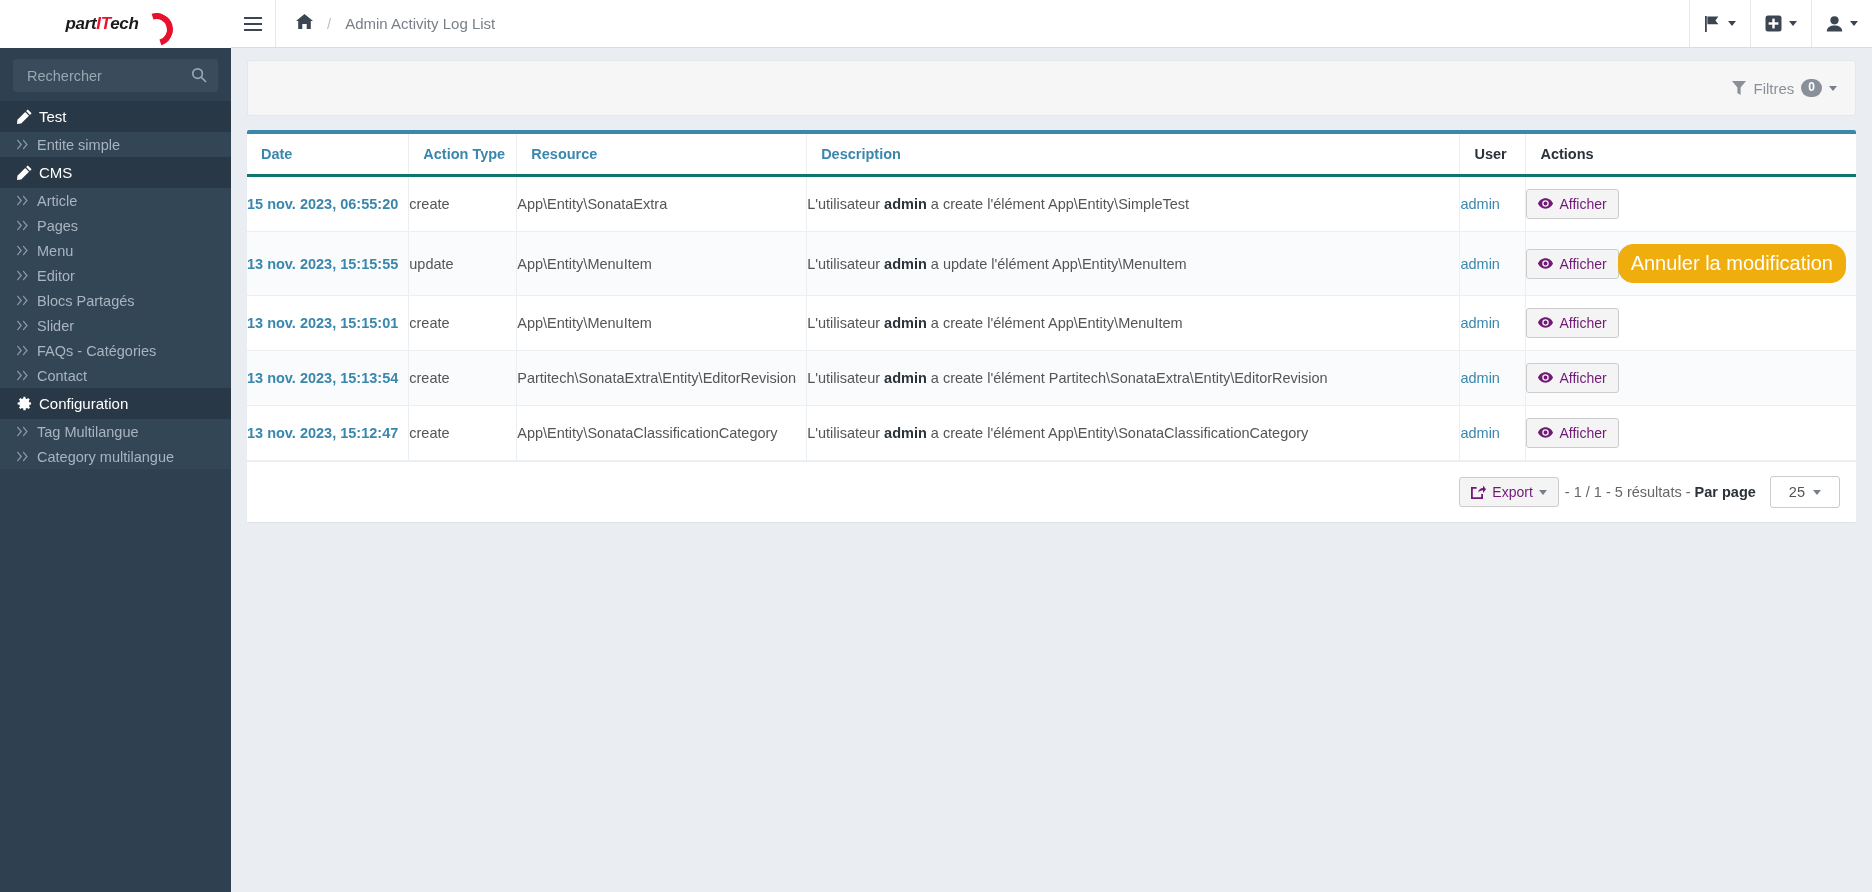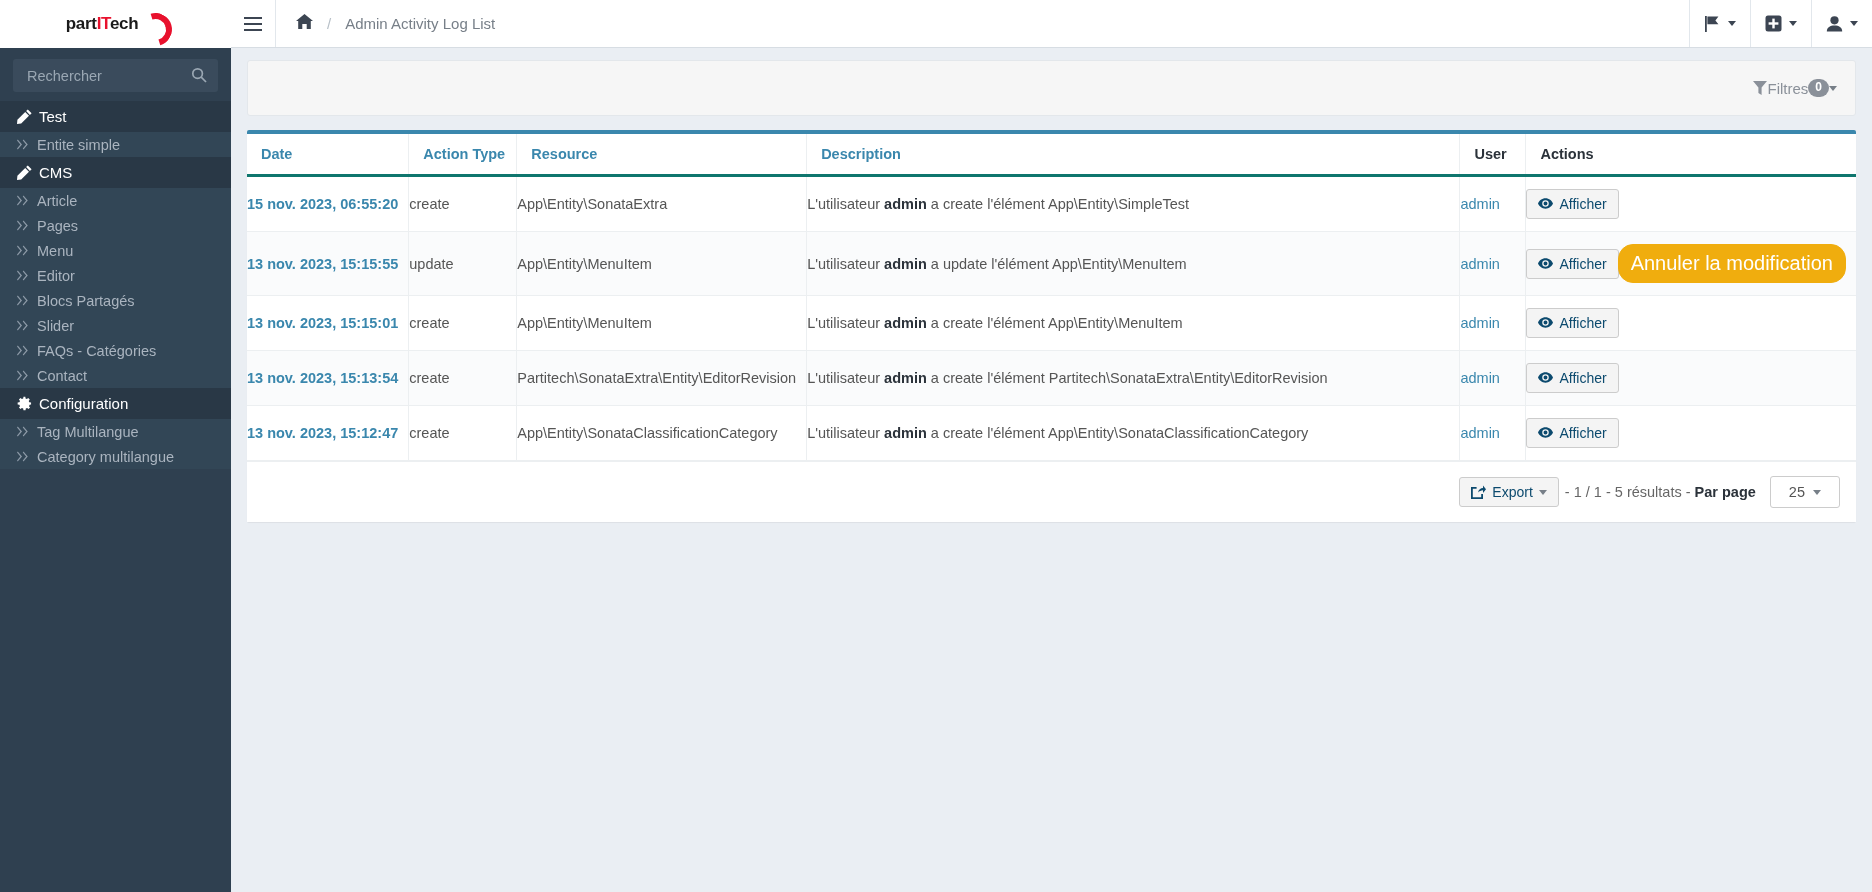--- a/index.html
+++ b/index.html
@@ -19,21 +19,21 @@
     width: 231px; min-width: 231px; height: 892px;
     background: #2f4050;
     display: flex; flex-direction: column;
   }
   .brand {
     height: 48px; background: #ffffff;
     display: flex; align-items: center; justify-content: center;
     position: relative;
   }
   .logo-wrap { display: flex; align-items: center; }
-  .logo-text { font-size: 17px; font-weight: bold; letter-spacing: -0.3px; color: #1a1a1a; }
+  .logo-text { font-size: 17px; font-weight: bold; letter-spacing: -0.3px; color: #1a1a1a; font-style: italic; }
   .logo-text .red { color: #e8112d; }
   .swoosh {
     width: 26px; height: 26px; margin-left: 1px; position: relative; display:inline-block;
   }
   .swoosh::before{
     content:""; position:absolute; left:0; top:2px;
     width:21px;height:21px;border-radius:50%;
     border:6px solid #e8112d;
     border-left-color:transparent; border-bottom-color:transparent;
     transform: rotate(28deg);
@@ -95,21 +95,21 @@
   }
   .caret { width:0;height:0;border-left:4.5px solid transparent;border-right:4.5px solid transparent;border-top:5px solid #3c4552; display:inline-block;}
   .caret.sm { border-top-color:#777f88; }
 
   .content { padding: 12px 16px 0 16px; }
   .filterbar {
     background: #f6f6f6; border: 1px solid #e3e7eb; border-radius: 3px;
     height: 56px; display: flex; align-items: center; justify-content: flex-end;
     padding-right: 18px;
   }
-  .filters-btn { display:flex;align-items:center;color:#8a9099;font-size:15px;cursor:pointer;}
+  .filters-btn { display:flex;align-items:center;gap:7px;color:#8a9099;font-size:15px;cursor:pointer;}
   .badge {
     background:#8a9099;color:#fff;border-radius:9px;font-size:12px;font-weight:bold;
     padding:2px 7px; line-height:1.1;
   }
 
   .card { margin-top: 14px; background:#fff; border-top: 4px solid #3a87ad; border-radius:2px;
           box-shadow: 0 1px 1px rgba(0,0,0,.06); }
   table { width: 100%; border-collapse: collapse; }
   thead th {
     text-align: left; color: #3a87ad; font-size: 14.5px; font-weight: bold;
@@ -129,21 +129,21 @@
   .c-act   { width: 108px; }
   .c-res   { width: 282px; }
   .c-user  { width: 66px; color:#3a87ad; cursor:pointer;}
   .c-actions { width: 260px; }
   .desc b { color:#2b323a; }
 
   .btn-row { display:flex; align-items:center; }
   .btn {
     display:inline-flex;align-items:center;gap:6px;
     background:#f4f4f4; border:1px solid #ccc; border-radius:3px;
-    padding: 6px 11px; font-size:14px; color:#0c4a6e; cursor:pointer;
+    padding: 6px 11px; font-size:14px; color:#701a75; cursor:pointer;
     white-space:nowrap;
   }
   .btn-warn {
     background:#f0ad0e; border:1px solid #f0ad0e; color:#fff; border-radius:15px;
     padding: 7px 12px; font-size:20px; cursor:pointer; white-space:nowrap;
     margin-left: -1px;
   }
 
   .tfoot {
     display:flex; align-items:center; justify-content:flex-end; gap:0;

